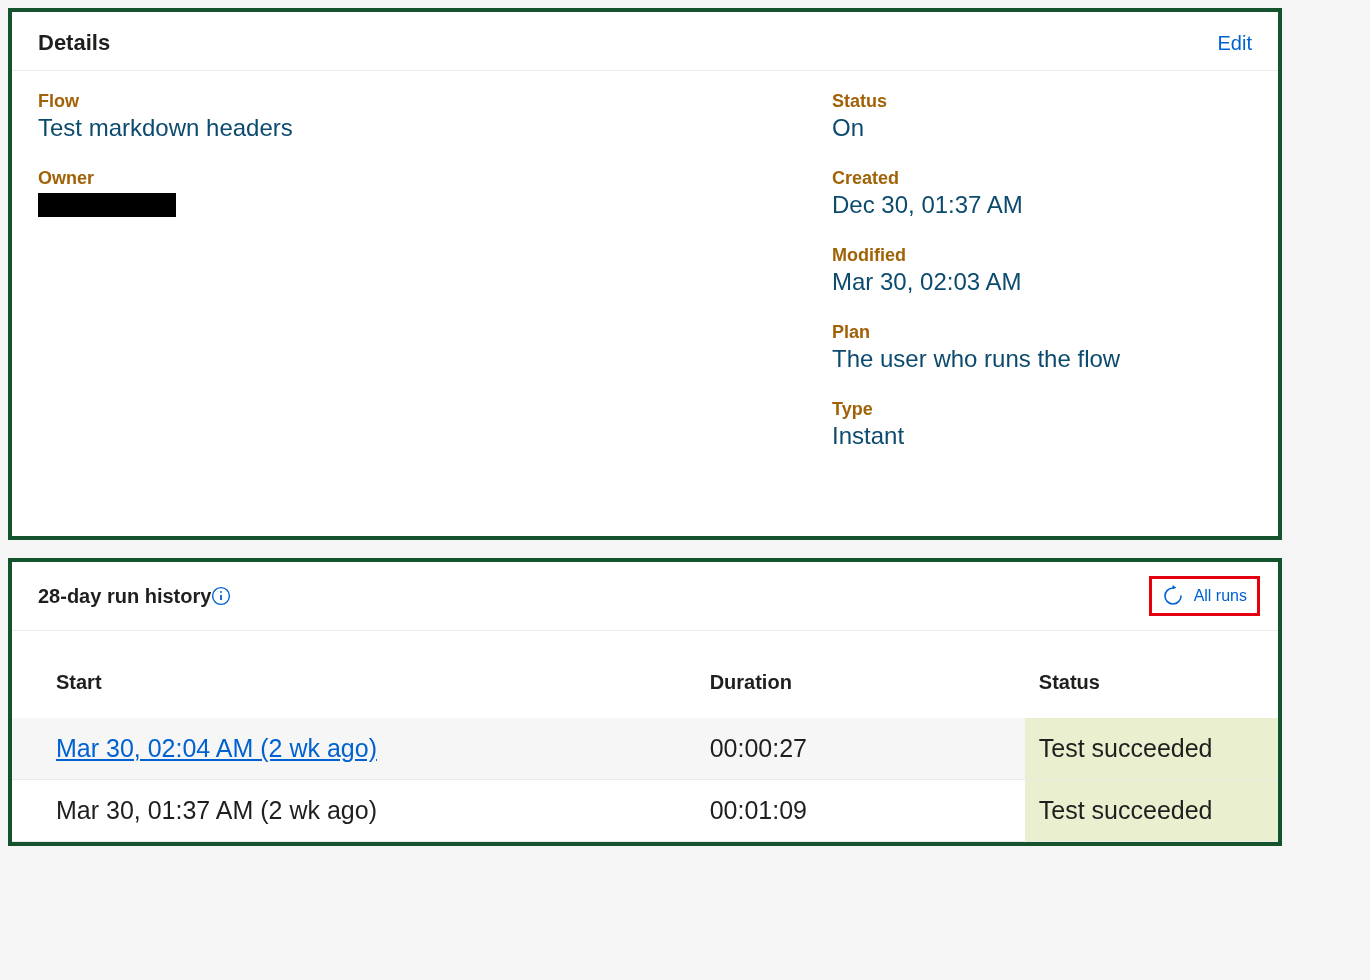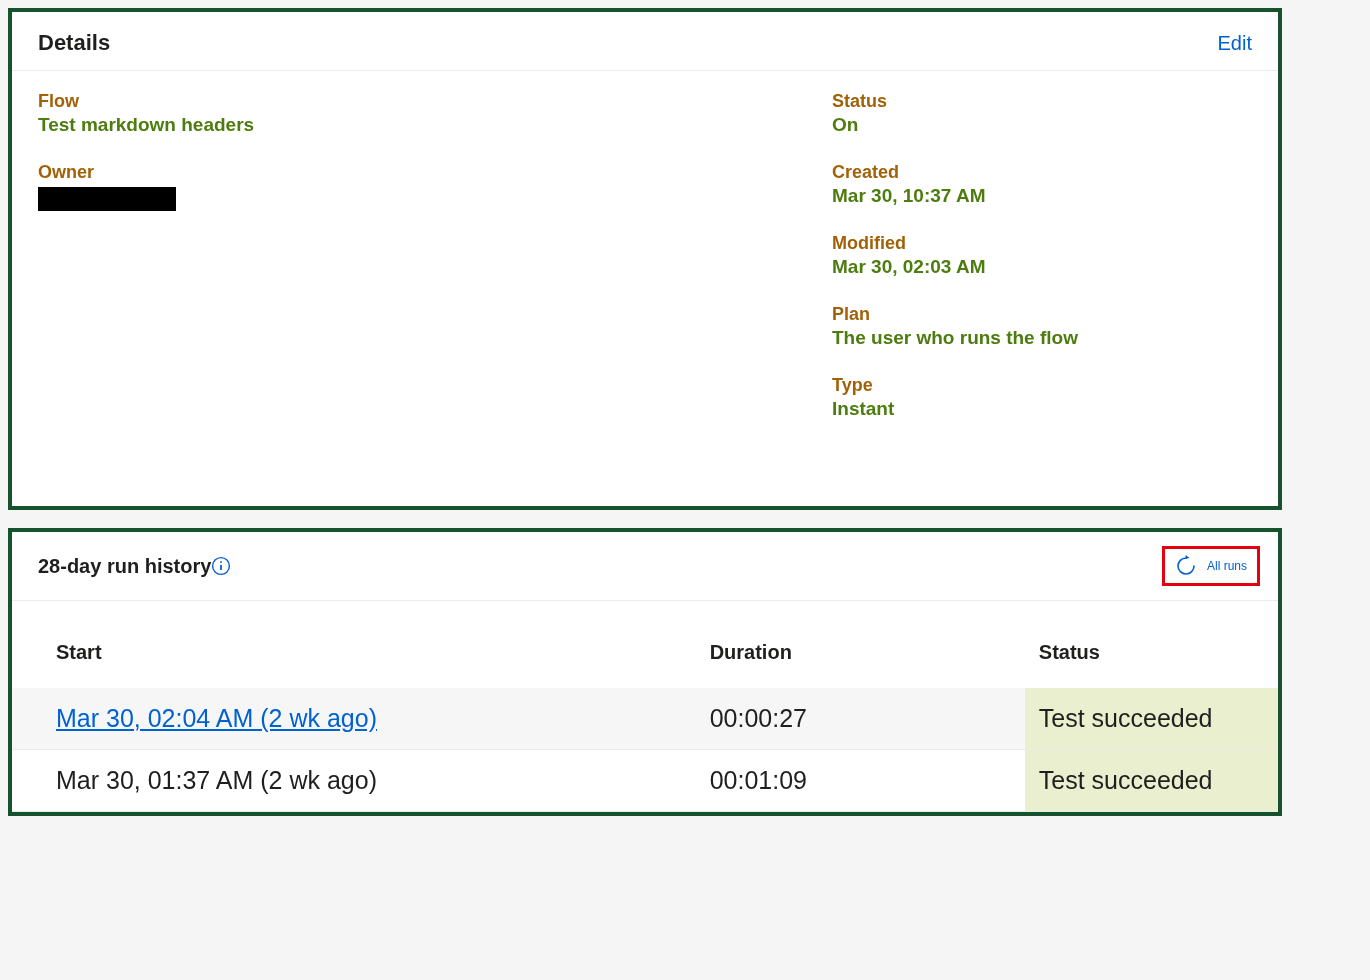--- a/index.html
+++ b/index.html
@@ -49,23 +49,23 @@
   .field {
     margin-bottom: 26px;
   }
   .field-label {
     font-size: 18px;
     font-weight: 600;
     color: #a16207;
     margin-bottom: 2px;
   }
   .field-value {
-    font-size: 19px;
-    font-weight: 700;
-    color: #4d7c0f;
+    font-size: 24px;
+    font-weight: 400;
+    color: #0c4a6e;
   }
   .owner-redacted {
     width: 138px;
     height: 24px;
     background: #000;
     margin-top: 4px;
   }
 
   .history-header {
     display: flex;
@@ -88,21 +88,21 @@
     height: 20px;
     display: inline-flex;
     align-items: center;
     justify-content: center;
     color: #0061d1;
   }
   .all-runs {
     display: inline-flex;
     align-items: center;
     gap: 10px;
-    font-size: 12px;
+    font-size: 16px;
     color: #0061d1;
     cursor: pointer;
     padding: 6px 10px;
     border: 3px solid #e3000f;
   }
   .refresh-icon {
     width: 22px;
     height: 22px;
     display: inline-flex;
     align-items: center;
@@ -161,21 +161,21 @@
         <div class="owner-redacted"></div>
       </div>
     </div>
     <div class="details-col details-col-right">
       <div class="field">
         <div class="field-label">Status</div>
         <div class="field-value">On</div>
       </div>
       <div class="field">
         <div class="field-label">Created</div>
-        <div class="field-value">Mar 30, 10:37 AM</div>
+        <div class="field-value">Dec 30, 01:37 AM</div>
       </div>
       <div class="field">
         <div class="field-label">Modified</div>
         <div class="field-value">Mar 30, 02:03 AM</div>
       </div>
       <div class="field">
         <div class="field-label">Plan</div>
         <div class="field-value">The user who runs the flow</div>
       </div>
       <div class="field">

